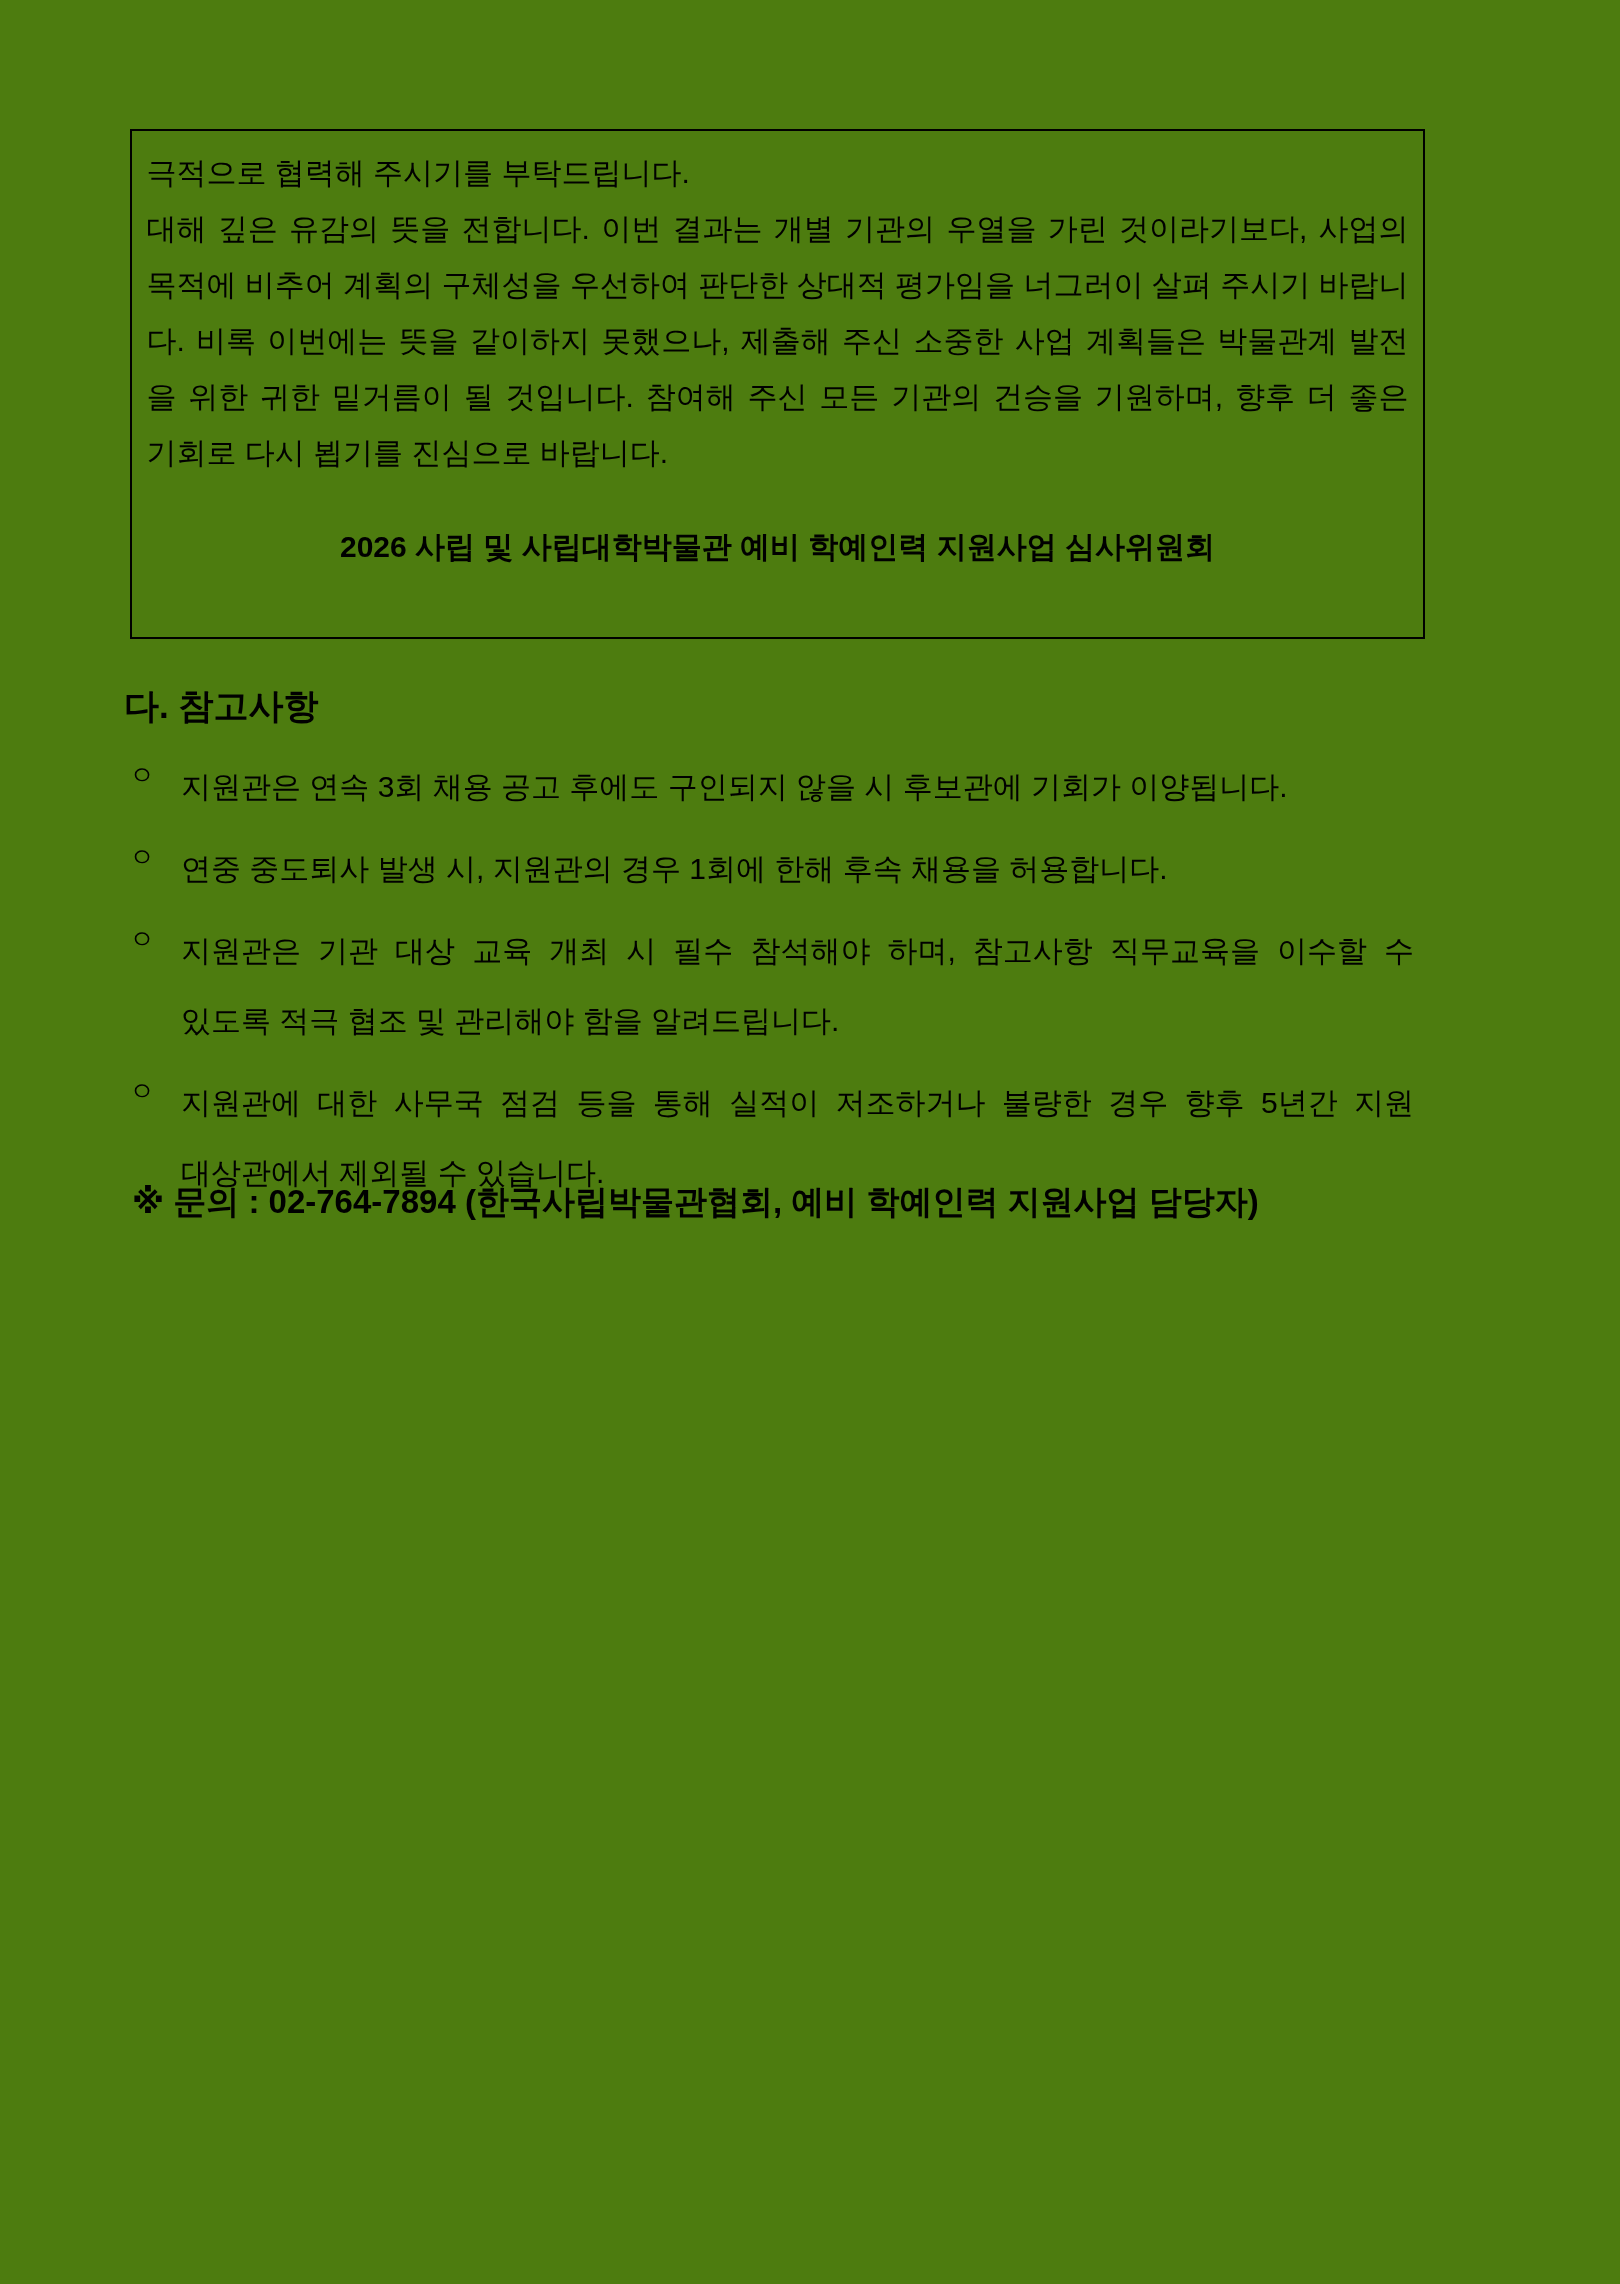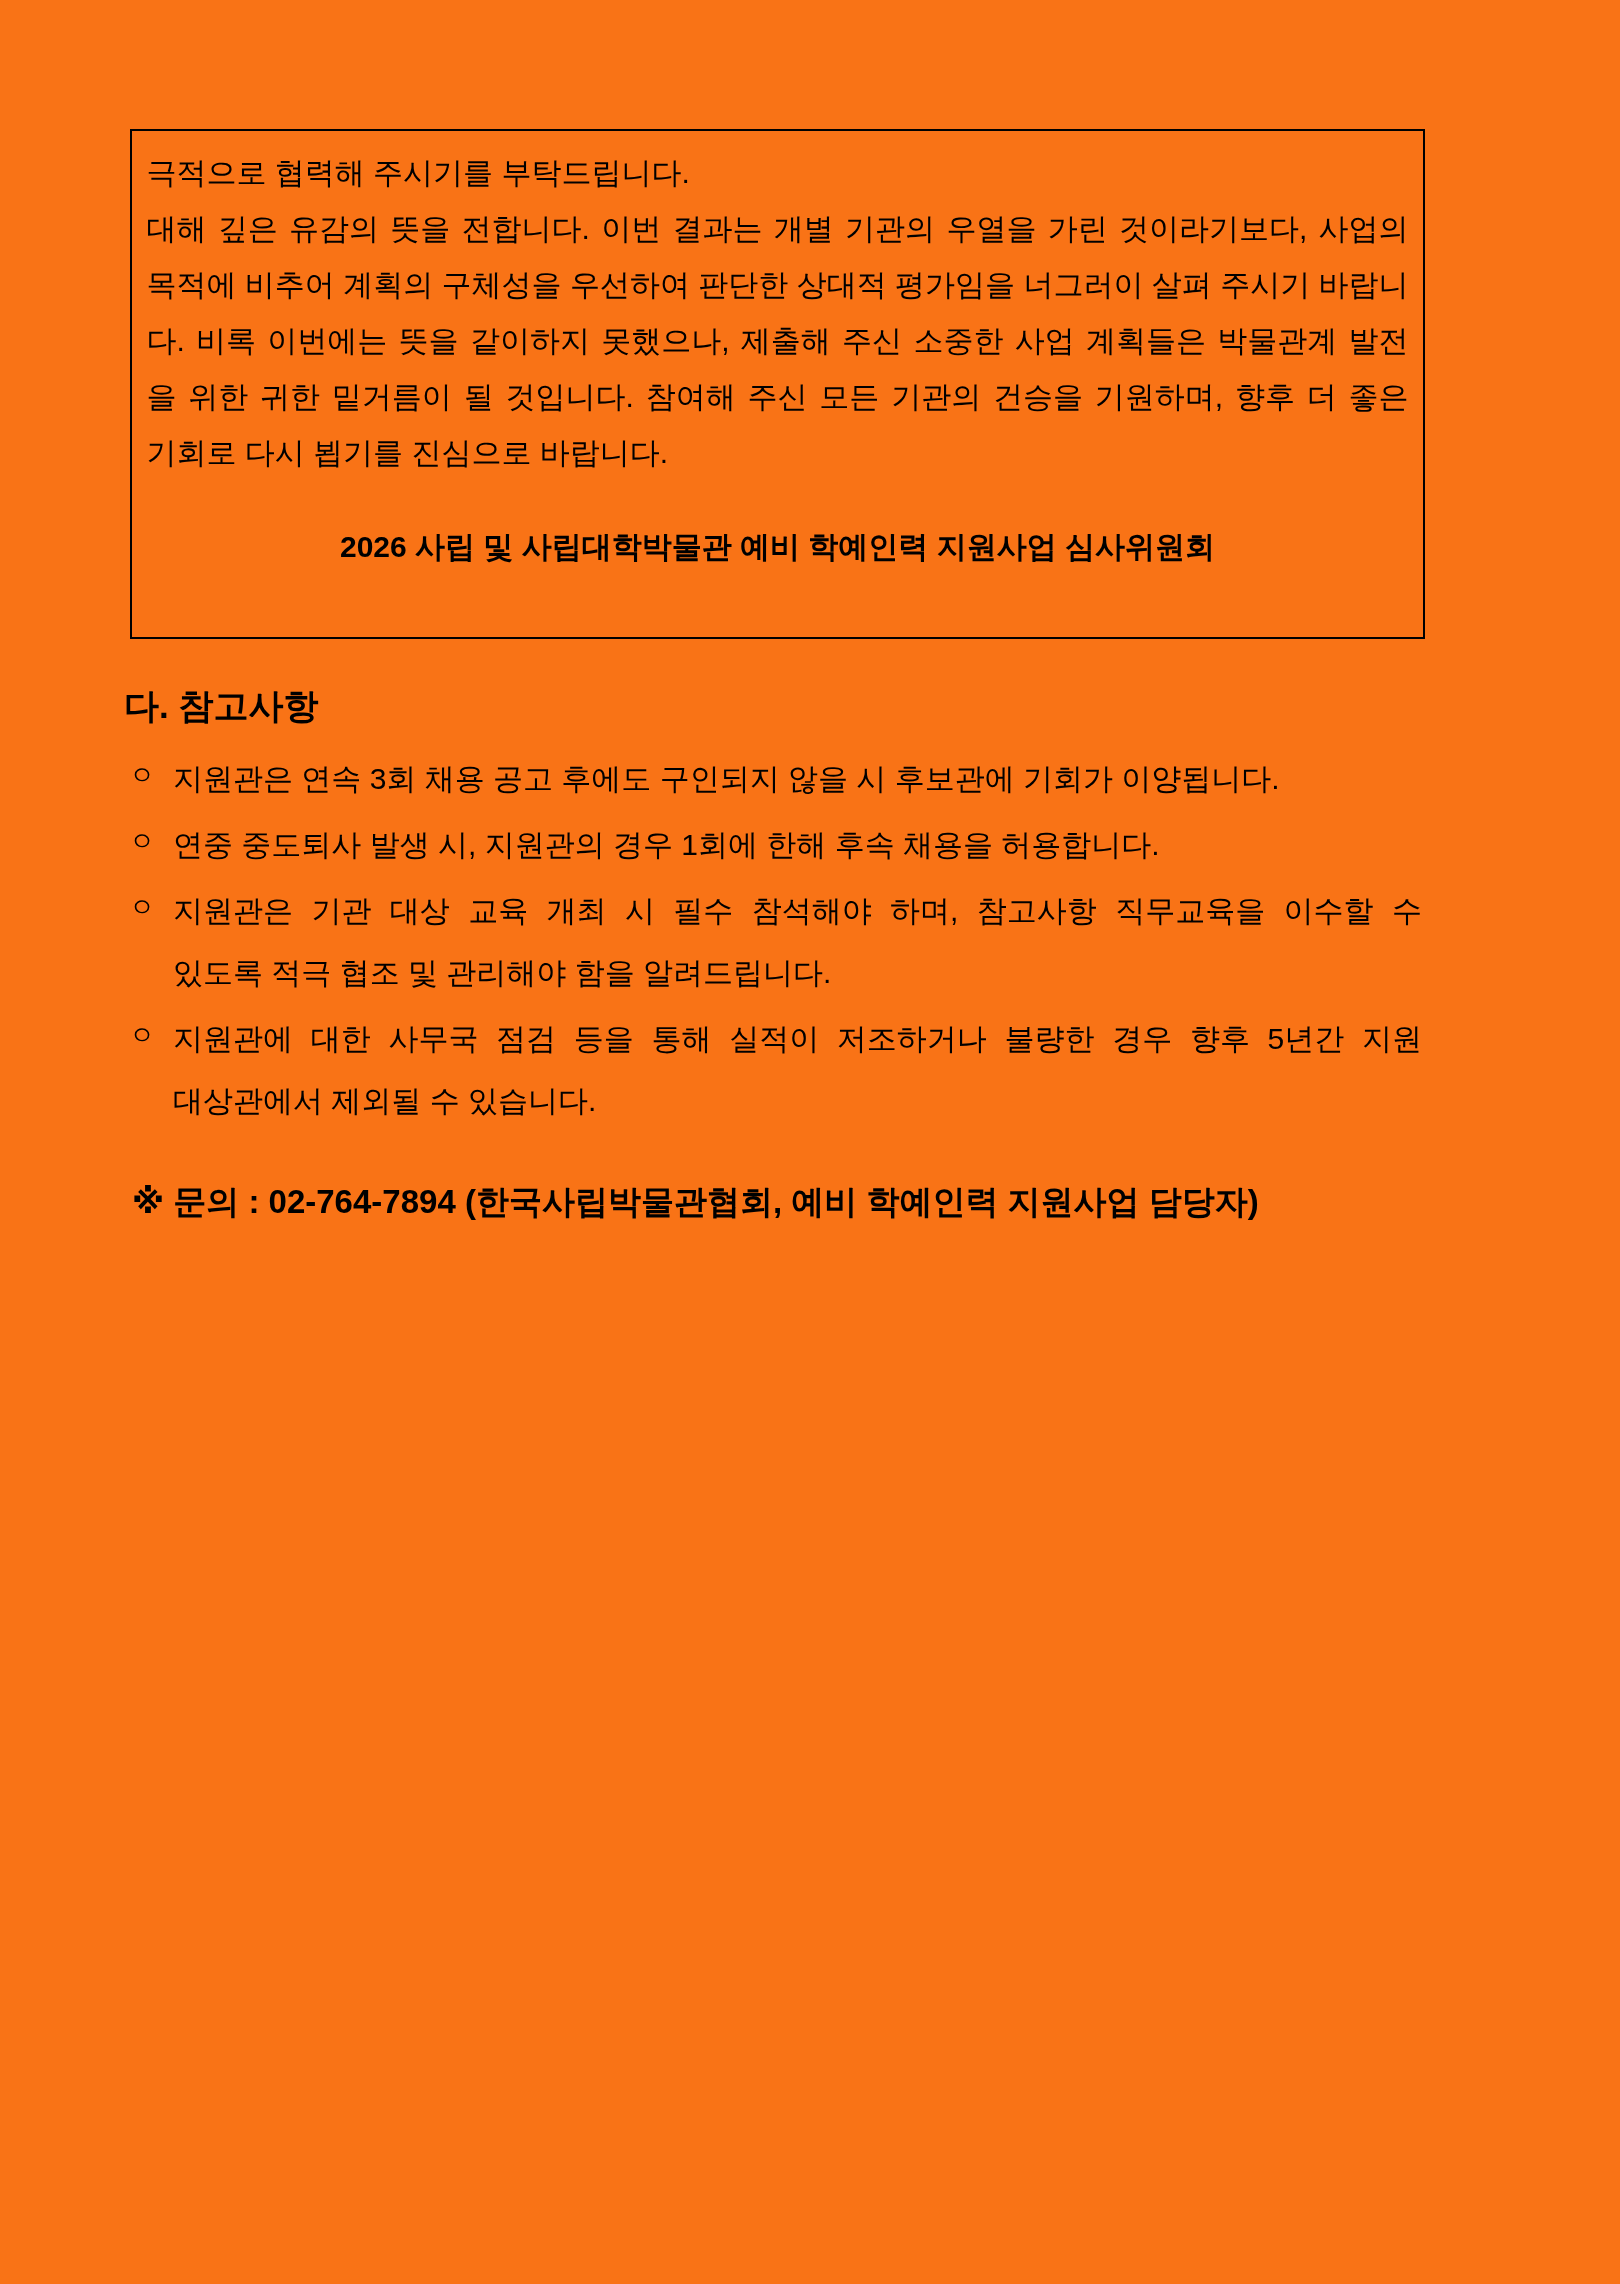--- a/index.html
+++ b/index.html
@@ -4,21 +4,21 @@
 <style>
   html, body {
     margin: 0;
     padding: 0;
     background: #ffffff;
   }
   .page {
     position: relative;
     width: 1620px;
     height: 2284px;
-    background: #f97316;
+    background: #4d7c0f;
     font-family: "Liberation Sans", "DejaVu Sans", sans-serif;
     color: #000000;
     overflow: hidden;
   }
   
   .notice-box {
     position: absolute;
     left: 130px;
     top: 129px;
     width: 1295px;
@@ -71,21 +71,21 @@
   .bullet .marker {
     flex: 0 0 40px;
     font-size: 26px;
     line-height: 58px;
   }
   .bullet .bullet-text {
     flex: 1 1 auto;
     min-width: 0;
   }
   .bullet .bline {
-    margin: 4px;
+    margin: 12px;
     font-size: 30px;
     line-height: 58px;
     white-space: nowrap;
     text-align: left;
   }
   .bullet .bline.stretch {
     white-space: normal;
     text-align: justify;
     text-align-last: justify;
     text-justify: inter-word;

